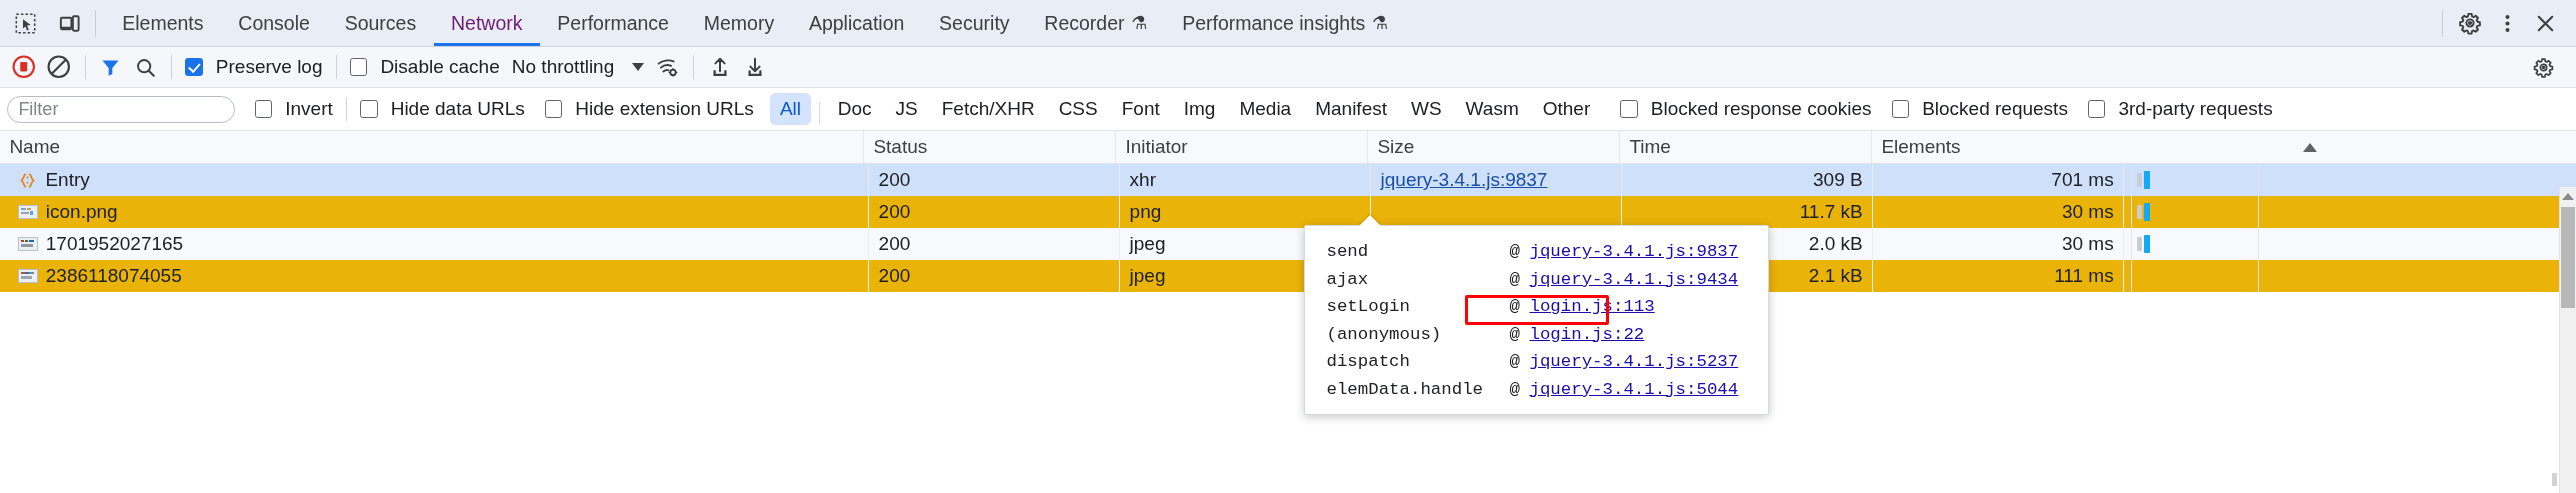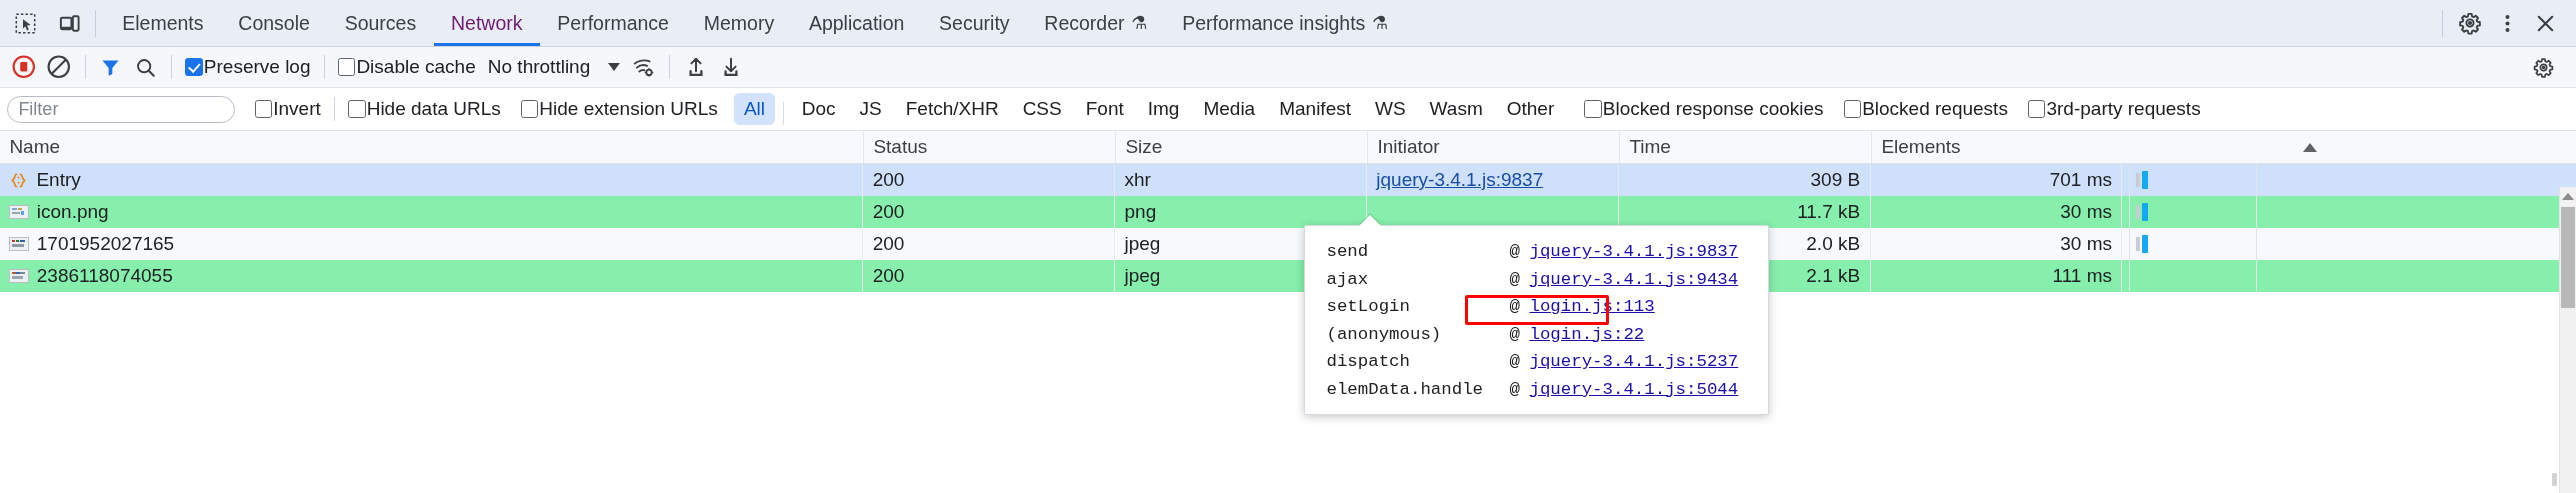--- a/index.html
+++ b/index.html
@@ -66,21 +66,21 @@
     padding-left: 6.7px;
     position: relative;
   }
   .tool-btn {
     width: 35px; height: 35px;
     display: flex; align-items: center; justify-content: center;
     border-radius: 3.4px;
   }
   .v-sep { width: 0.7px; height: 24px; background: #cdd4df; margin: 0 8px; }
   .chk-label {
-    display: flex; align-items: center; gap: 1px;
+    display: flex; align-items: center; gap: 13px;
     font-size: 19px; color: #202124; white-space: nowrap;
     padding: 0 5.4px;
   }
   .cbox {
     width: 17.4px; height: 17.4px;
     border: 1.3px solid #5f6368;
     border-radius: 2.7px;
     background: #fff;
     box-sizing: border-box;
     flex: none;
@@ -165,35 +165,35 @@
     margin-left: auto;
     width: 0; height: 0;
     border-left: 7.4px solid transparent;
     border-right: 7.4px solid transparent;
     border-bottom: 9.4px solid #5f6368;
   }
   .row {
     display: flex; align-items: stretch;
     height: 32px;
     font-size: 19px;
-    background: #86efac;
+    background: #eab308;
   }
   .row.alt { background: #f8f9fc; }
   .row.selected { background: #cfe0fb; }
   .cell {
     box-sizing: border-box;
     padding: 0 9.4px;
     display: flex; align-items: center;
     height: 32px;
     border-right: 0.7px solid #e8ebf0;
     overflow: hidden; white-space: nowrap;
   }
   .cell.num { justify-content: flex-end; }
   .cell.last { border-right: none; }
-  .name-cell { gap: 8px; }
+  .name-cell { gap: 8px; margin-left: 9px; }
   .row-link { color: #1a0dab; text-decoration: underline; }
   .row.selected .row-link { color: #174ea6; }
 
   
   .thumb {
     width: 17.4px; height: 12.7px;
     border: 0.7px solid #b9bec7;
     background: #eceff3;
     flex: none;
     position: relative;
@@ -497,24 +497,24 @@
 <div class="net-table">
 
   <div class="thead">
     <div class="th" style="width:864px">
       <span>Name</span>
     </div>
     <div class="th" style="width:252px">
       <span>Status</span>
     </div>
     <div class="th" style="width:252px">
+      <span>Initiator</span>
+    </div>
+    <div class="th" style="width:252px">
       <span>Size</span>
-    </div>
-    <div class="th" style="width:252px">
-      <span>Initiator</span>
     </div>
     <div class="th" style="width:252px">
       <span>Time</span>
     </div>
     <div class="th last" style="width:454px">
       <span>Elements</span>
       <span class="sort-arrow"></span>
     </div>
   </div>
 

